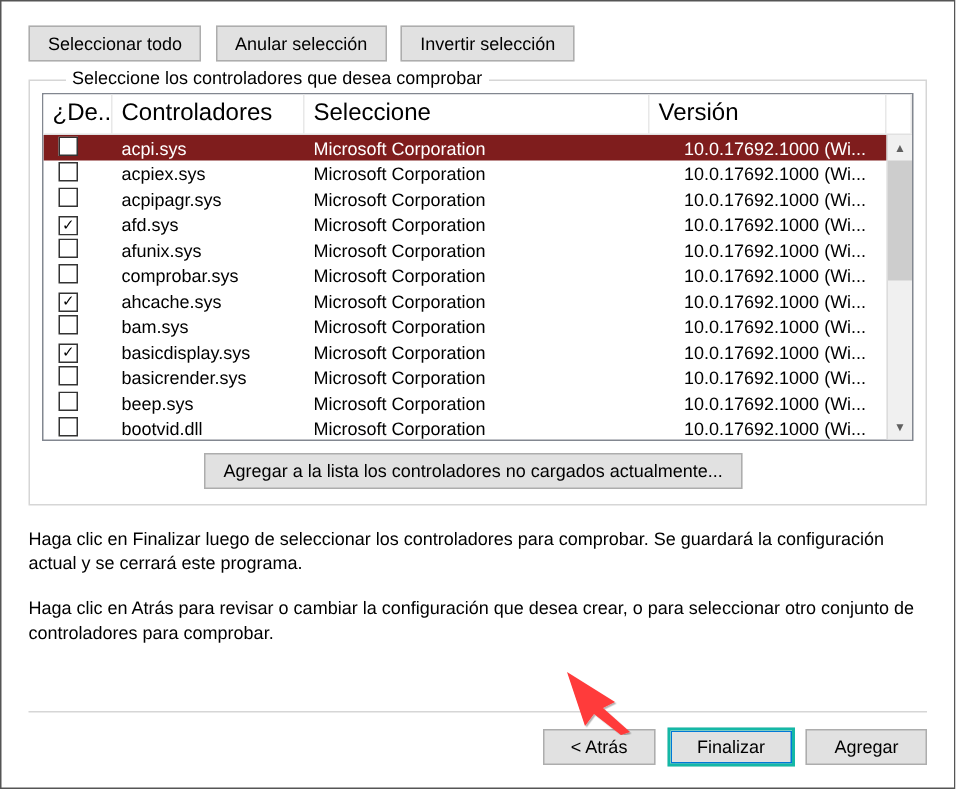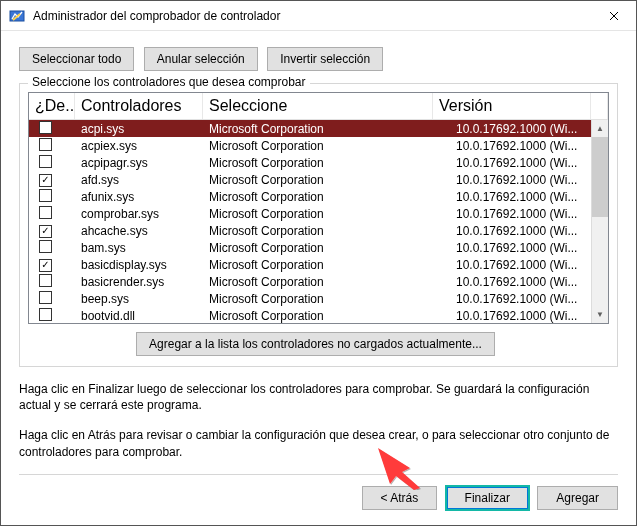--- a/index.html
+++ b/index.html
@@ -62,21 +62,21 @@
     font-family: inherit;
   }
   .group {
     border: 1px solid #d6d6d6;
     padding: 8px 8px 10px 8px;
     position: relative;
     margin-top: 2px;
   }
   .group-label {
     position: absolute;
-    top: -9px; left: 8px;
+    top: -9px; left: 24px;
     background: #fff;
     padding: 0 4px;
     font-size: 12px;
     color: #000;
   }
   .listwrap {
     border: 1px solid #828790;
     height: 232px;
     background: #fff;
     display: flex;
@@ -172,35 +172,20 @@
     left: 370px;
     top: 440px;
     width: 70px; height: 50px;
     pointer-events: none;
   }
 </style>
 </head>
 <body>
 
 <div class="window">
-  <div class="titlebar">
-    <span class="app-icon">
-      <svg width="16" height="16" viewBox="0 0 16 16">
-        <rect x="1" y="3" width="14" height="10" fill="#3a76d6" stroke="#1a4fa0"></rect>
-        <path d="M3 11 L6 6 L9 9 L13 4" stroke="#fff" fill="none" stroke-width="1.3"></path>
-        <path d="M11 6 L4 12" stroke="#ffd24a" stroke-width="2"></path>
-      </svg>
-    </span>
-    <span class="title">Administrador del comprobador de controlador</span>
-    <div class="close">
-      <svg width="10" height="10" viewBox="0 0 10 10">
-          <path d="M1 1 L9 9 M9 1 L1 9" stroke="currentColor" stroke-width="1"></path>
-        </svg>
-    </div>
-  </div>
 
   <div class="content">
 
     <div class="toprow">
       <button class="btn">Seleccionar todo</button>
       <button class="btn">Anular selección</button>
       <button class="btn">Invertir selección</button>
     </div>
 
     <div class="group">

